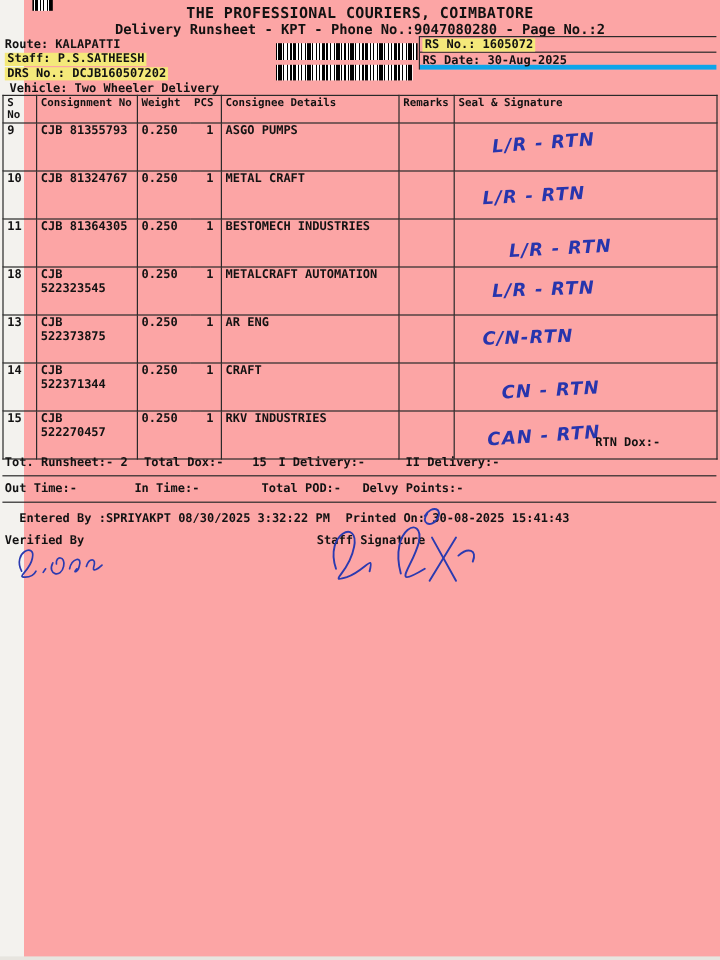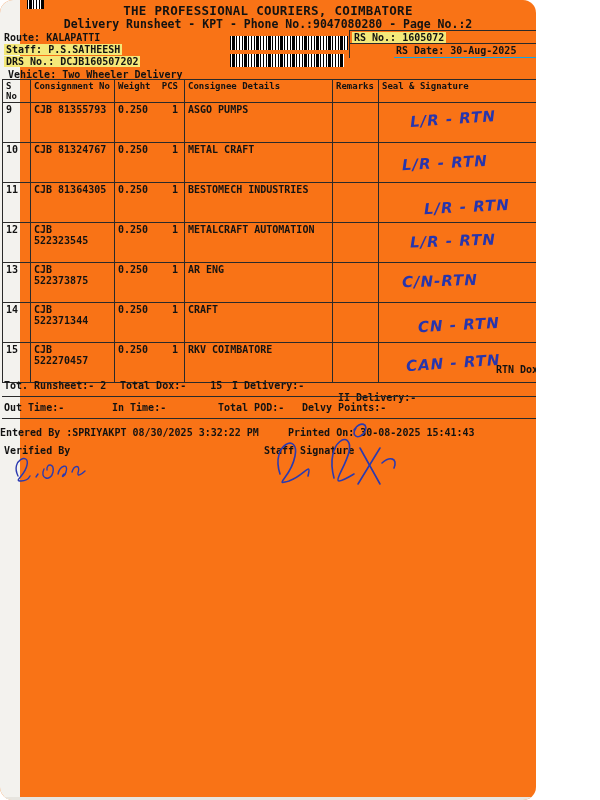--- a/index.html
+++ b/index.html
@@ -1,37 +1,37 @@
 <!DOCTYPE html>
 <html><head>
 <meta charset="utf-8">
 <style>
   * { margin:0; padding:0; box-sizing:border-box; }
   html,body { background:#ffffff; }
   .page {
-    position:relative; width:536px; height:800px; background:#f97316;
+    position:relative; width:600px; height:800px; background:#fca5a5;
     font-family:"DejaVu Sans Mono","Liberation Mono",monospace;
-    color:#121212; overflow:hidden;border-radius:13px;
+    color:#121212; overflow:hidden;
   }
   .scan-left { position:absolute; left:0; top:0; width:20px; height:100%; background:#f3f2ee; }
   .scan-bottom { position:absolute; left:0; bottom:0; width:100%; height:3px; background:#e7e5df; }
 
   .title { position:absolute; top:3px; left:0; width:100%; text-align:center; font-weight:bold; font-size:12.5px; letter-spacing:.3px; }
   .subtitle { position:absolute; top:17px; left:0; width:100%; text-align:center; font-weight:bold; font-size:11.5px; }
 
   .info-line { position:absolute; font-size:10px; font-weight:bold; white-space:pre; }
   .route { left:4px; top:32px;text-align:center; }
   .staff { left:4px; top:44px; }
   .drs { left:4px; top:56px; }
   .vehicle { left:8px; top:69px; }
   .hl { background:#f4e97a; padding:0 2px; }
 
   .rs-box { position:absolute; left:349px; top:30px; width:248px; border-left:1px solid #2a2a2a; font-size:10px; font-weight:bold; }
   .rs-no-row { border-top:1px solid #2a2a2a; border-bottom:1px solid #2a2a2a; padding:1px 2px; height:14px; }
-  .rs-date-row { padding:1px 2px; height:14px; border-bottom:1px solid #0ea5e9;margin-left:44px; }
+  .rs-date-row { padding:1px 2px; height:14px; border-bottom:4px solid #0ea5e9; }
 
   .barcode {
     position:absolute;
     background:repeating-linear-gradient(90deg,
       #000 0px,#000 1px,#fff 1px,#fff 2px,
       #000 2px,#000 5px,#fff 5px,#fff 6px,
       #000 6px,#000 7px,#fff 7px,#fff 9px,
       #000 9px,#000 10px,#fff 10px,#fff 12px);
   }
   .bc-corner { left:27px; top:0; width:17px; height:9px; }
@@ -130,21 +130,21 @@
       <tr class="r2">
         <td>11</td>
         <td>CJB 81364305</td>
         <td class="weight">0.250</td>
         <td class="pcs">1</td>
         <td>BESTOMECH INDUSTRIES</td>
         <td></td>
         <td><span class="ink">L/R - RTN</span></td>
       </tr>
       <tr class="r3">
-        <td>12</td>
+        <td>18</td>
         <td>CJB 522323545</td>
         <td class="weight">0.250</td>
         <td class="pcs">1</td>
         <td>METALCRAFT AUTOMATION</td>
         <td></td>
         <td><span class="ink">L/R - RTN</span></td>
       </tr>
       <tr class="r4">
         <td>13</td>
         <td>CJB 522373875</td>
@@ -161,41 +161,41 @@
         <td class="pcs">1</td>
         <td>CRAFT</td>
         <td></td>
         <td><span class="ink">CN - RTN</span></td>
       </tr>
       <tr class="r6">
         <td>15</td>
         <td>CJB 522270457</td>
         <td class="weight">0.250</td>
         <td class="pcs">1</td>
-        <td>RKV COIMBATORE</td>
+        <td>RKV INDUSTRIES</td>
         <td></td>
         <td><span class="ink">CAN - RTN</span></td>
       </tr>
     </tbody>
   </table>
 
   <span class="sum" style="left:4px;   top:380px;">Tot. Runsheet:- 2</span>
   <span class="sum" style="left:120px; top:380px;">Total Dox:-    15</span>
   <span class="sum" style="left:232px; top:380px;">I Delivery:-</span>
-  <span class="sum" style="left:338px; top:380px;margin-top:12px;">II Delivery:-</span>
+  <span class="sum" style="left:338px; top:380px;">II Delivery:-</span>
   <span class="sum" style="left:452px; top:364px;margin-left:44px;">RTN Dox:-</span>
   <div class="hr" style="top:396px;"></div>
 
   <span class="sum" style="left:4px;   top:402px;">Out Time:-</span>
   <span class="sum" style="left:112px; top:402px;">In Time:-</span>
   <span class="sum" style="left:218px; top:402px;">Total POD:-</span>
   <span class="sum" style="left:302px; top:402px;">Delvy Points:-</span>
   <div class="hr" style="top:418px;"></div>
 
-  <span class="sum" style="left:0;   top:427px;text-align:right;">Entered By :SPRIYAKPT 08/30/2025 3:32:22 PM</span>
+  <span class="sum" style="left:16px;   top:427px;text-align:right;">Entered By :SPRIYAKPT 08/30/2025 3:32:22 PM</span>
   <span class="sum" style="left:288px; top:427px;">Printed On: 30-08-2025 15:41:43</span>
 
   <span class="sum" style="left:4px;   top:445px;">Verified By</span>
   <span class="sum" style="left:264px; top:445px;">Staff Signature</span>
 
   <svg class="sig-svg" style="left:6px; top:450px;" width="100" height="40" viewBox="0 0 100 40">
     <g fill="none" stroke="#2b3ab0" stroke-width="1.4" stroke-linecap="round">
       <path d="M12 26 C 4 10, 24 2, 21 15 C 19 26, 7 31, 15 31 C 20 31, 23 28, 24 26"></path>
       <path d="M30 27 l 2 -3"></path>
       <path d="M38 19 C 33 29, 45 32, 47 22 C 49 13, 40 13, 41 20"></path>

